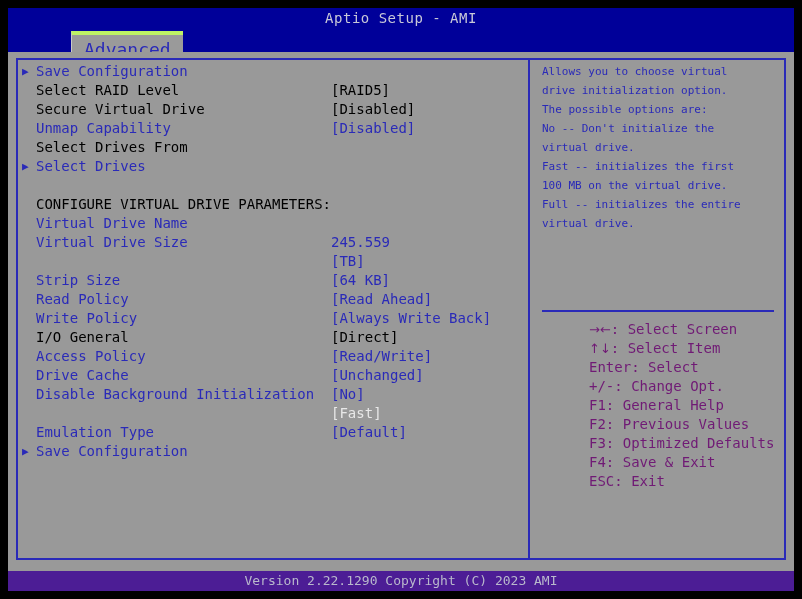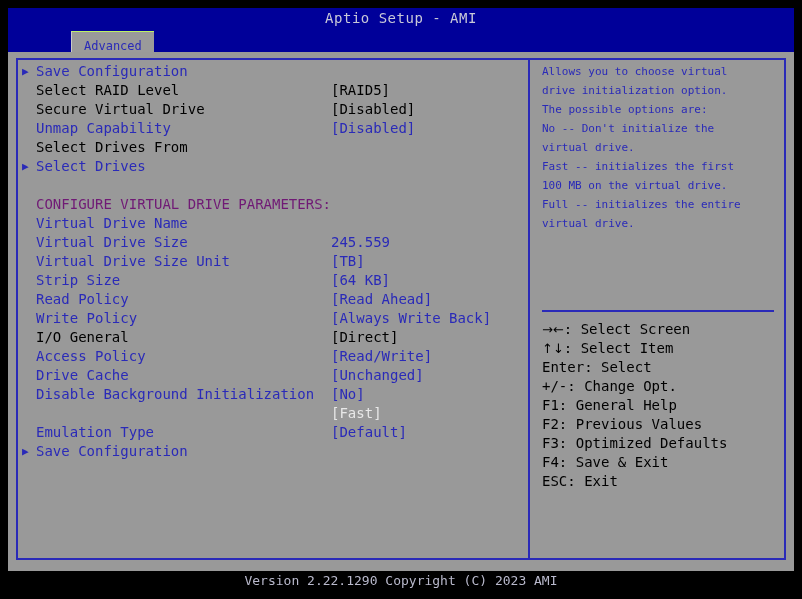--- a/index.html
+++ b/index.html
@@ -57,24 +57,24 @@
     background: #000099;
   }
   .tab-item {
     position: absolute;
     left: 63px;
     top: 1px;
     height: 21px;
     padding: 4px 12px;
     background: #9a9a9a;
     color: #2a2ab8;
-    font-size: 12px;
+    font-size: 18px;
     line-height: 21px;
     white-space: pre;
-    border-top: 1px solid #bef264;
+    border-top: 4px solid #bef264;
     border-left: 1px solid #c9c9c9;
     box-sizing: border-box;
   }
 
   
   #body-area {
     position: absolute;
     left: 0;
     top: 44px;
     width: 786px;
@@ -135,21 +135,21 @@
     white-space: pre;
   }
   .row-value {
     position: absolute;
     left: 309px;
     top: 0;
     white-space: pre;
   }
   .c-active  { color: #2a2ab8; }
   .c-dim     { color: #000000; }
-  .c-section { color: #701a75; }
+  .c-section { color: #000000; }
   .c-sel     { color: #e8e8e8; }
 
   
   #help-panel {
     position: absolute;
     left: 534px;
     top: 10px;
     width: 240px;
     height: 494px;
     color: #2a2ab8;
@@ -172,32 +172,33 @@
     position: absolute;
     left: 0px;
     top: 258px;
     width: 240px;
   }
   .key-line {
     height: 19px;
     line-height: 19px;
     font-size: 14px;
     white-space: pre;
-    color: #000000;
+    color: #701a75;
+    margin-left: 47px;
   }
   .key-glyph { font-family: "DejaVu Sans", sans-serif; font-size: 13px; }
 
   
   #footer-band {
     position: absolute;
     left: 0;
     top: 563px;
     width: 786px;
     height: 20px;
-    background: #000000;
+    background: #4c1d95;
   }
   #footer-text {
     position: absolute;
     left: 0;
     top: 2px;
     width: 786px;
     text-align: center;
     font-size: 13px;
     color: #b9b9cc;
     white-space: pre;
@@ -224,21 +225,21 @@
         <div class="menu-row"><span class="row-arrow">▶</span><span class="row-label c-active">Save Configuration</span></div>
         <div class="menu-row"><span class="row-label c-dim">Select RAID Level</span><span class="row-value c-dim">[RAID5]</span></div>
         <div class="menu-row"><span class="row-label c-dim">Secure Virtual Drive</span><span class="row-value c-dim">[Disabled]</span></div>
         <div class="menu-row"><span class="row-label c-active">Unmap Capability</span><span class="row-value c-active">[Disabled]</span></div>
         <div class="menu-row"><span class="row-label c-dim">Select Drives From</span></div>
         <div class="menu-row"><span class="row-arrow">▶</span><span class="row-label c-active">Select Drives</span></div>
         <div class="menu-row spacer"></div>
         <div class="menu-row"><span class="row-label c-section">CONFIGURE VIRTUAL DRIVE PARAMETERS:</span></div>
         <div class="menu-row"><span class="row-label c-active">Virtual Drive Name</span></div>
         <div class="menu-row"><span class="row-label c-active">Virtual Drive Size</span><span class="row-value c-active">245.559</span></div>
-        <div class="menu-row"><span class="row-label c-active">Virtual Drive Size Unit</span><span class="row-value c-active">[TB]</span></div>
+        <div class="menu-row"><span class="row-value c-active">[TB]</span></div>
         <div class="menu-row"><span class="row-label c-active">Strip Size</span><span class="row-value c-active">[64 KB]</span></div>
         <div class="menu-row"><span class="row-label c-active">Read Policy</span><span class="row-value c-active">[Read Ahead]</span></div>
         <div class="menu-row"><span class="row-label c-active">Write Policy</span><span class="row-value c-active">[Always Write Back]</span></div>
         <div class="menu-row"><span class="row-label c-dim">I/O General</span><span class="row-value c-dim">[Direct]</span></div>
         <div class="menu-row"><span class="row-label c-active">Access Policy</span><span class="row-value c-active">[Read/Write]</span></div>
         <div class="menu-row"><span class="row-label c-active">Drive Cache</span><span class="row-value c-active">[Unchanged]</span></div>
         <div class="menu-row"><span class="row-label c-active">Disable Background Initialization</span><span class="row-value c-active">[No]</span></div>
         <div class="menu-row"><span class="row-value c-sel">[Fast]</span></div>
         <div class="menu-row"><span class="row-label c-active">Emulation Type</span><span class="row-value c-active">[Default]</span></div>
         <div class="menu-row"><span class="row-arrow">▶</span><span class="row-label c-active">Save Configuration</span></div>

